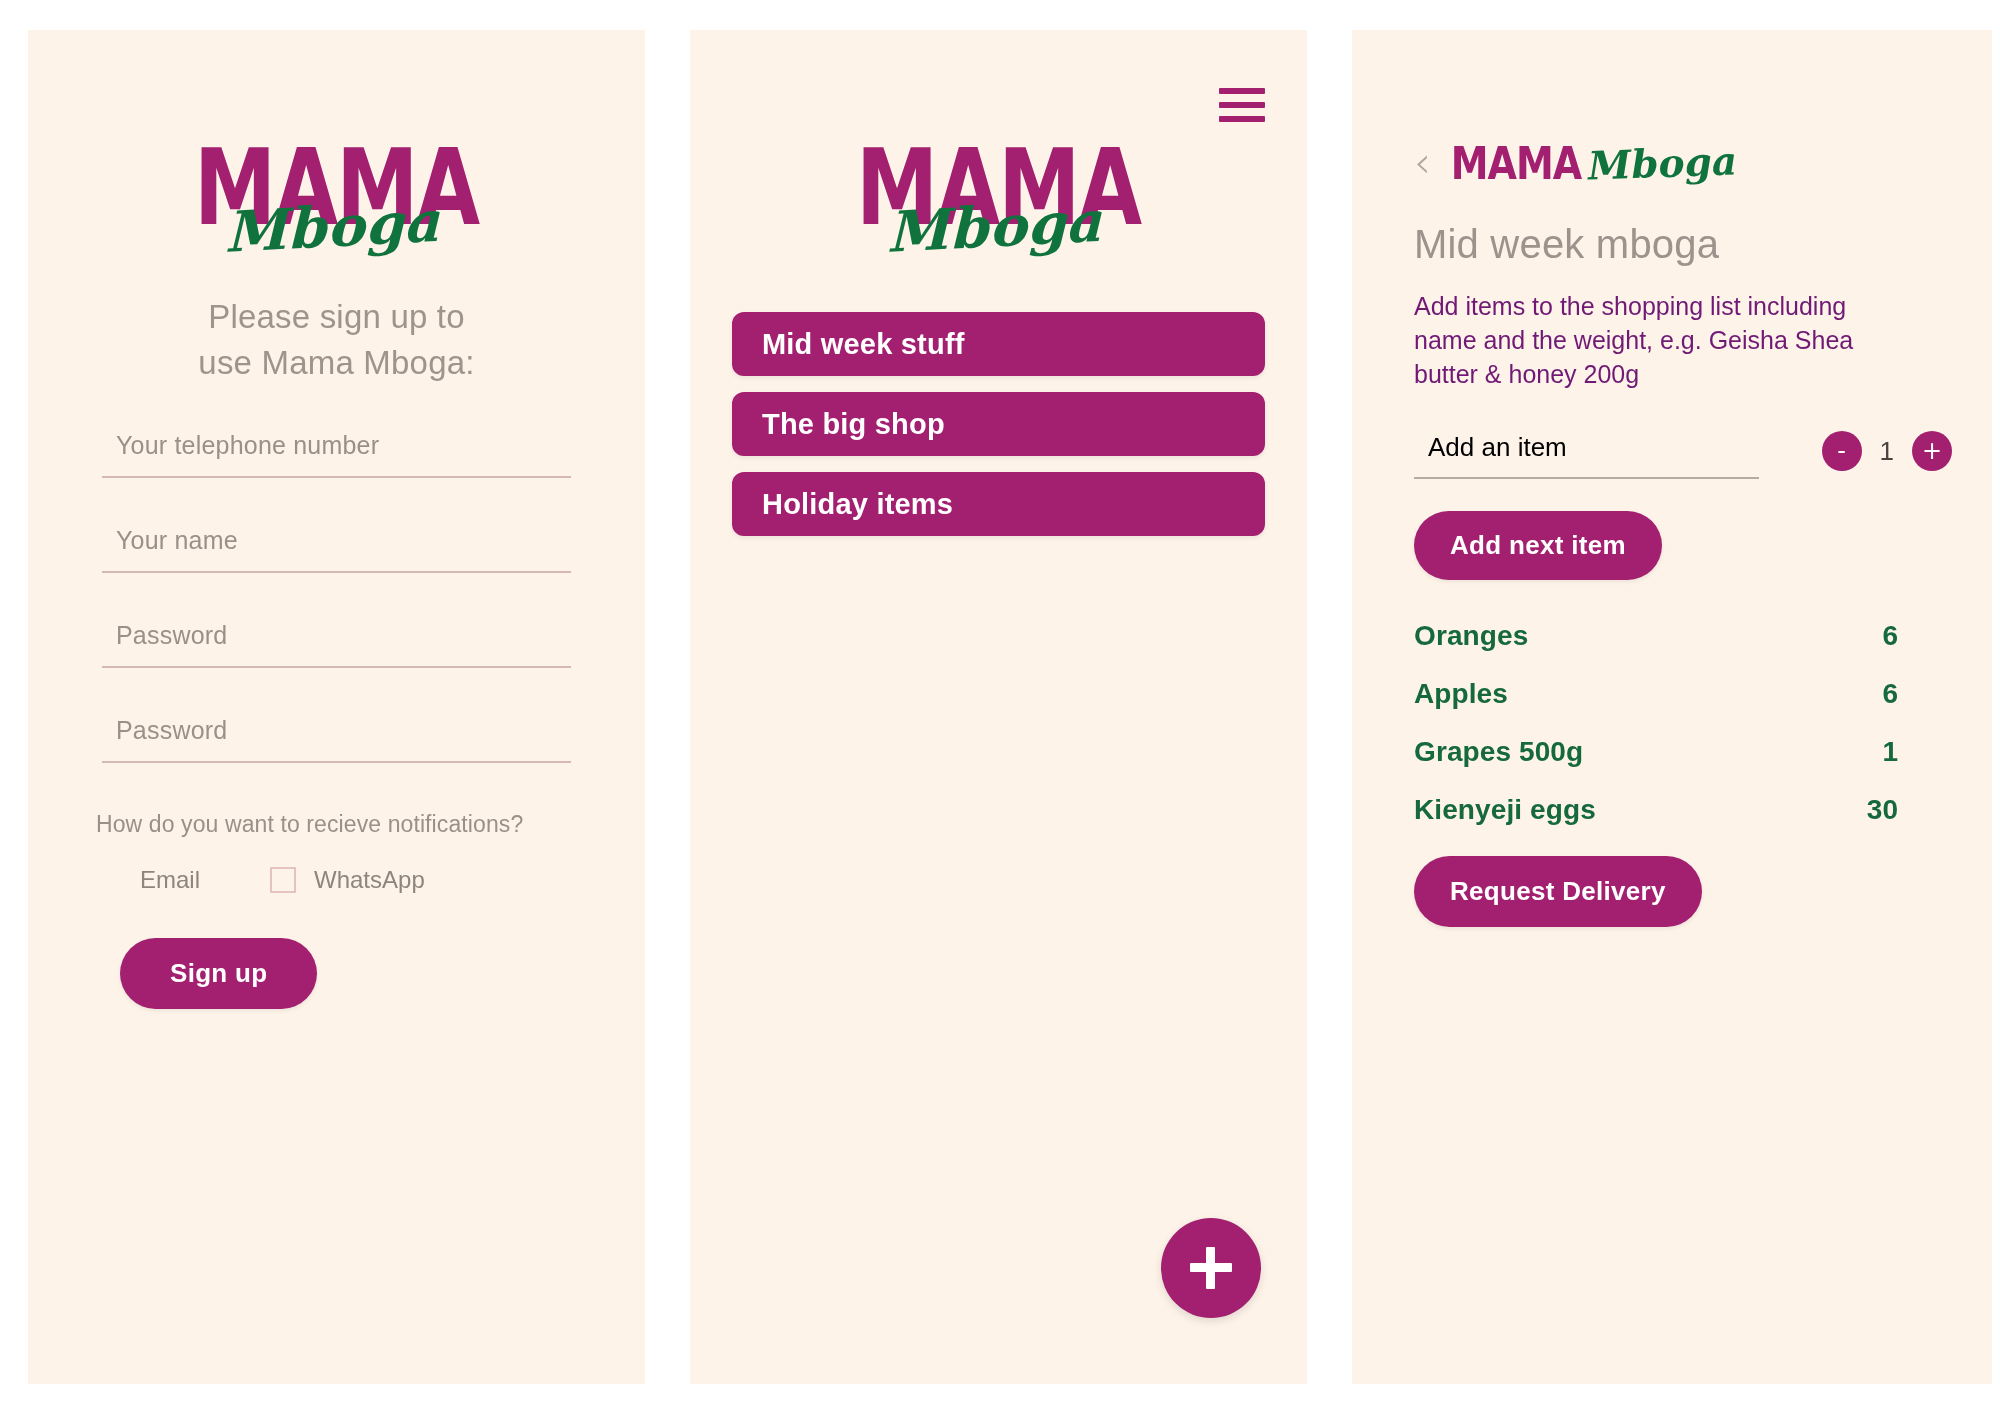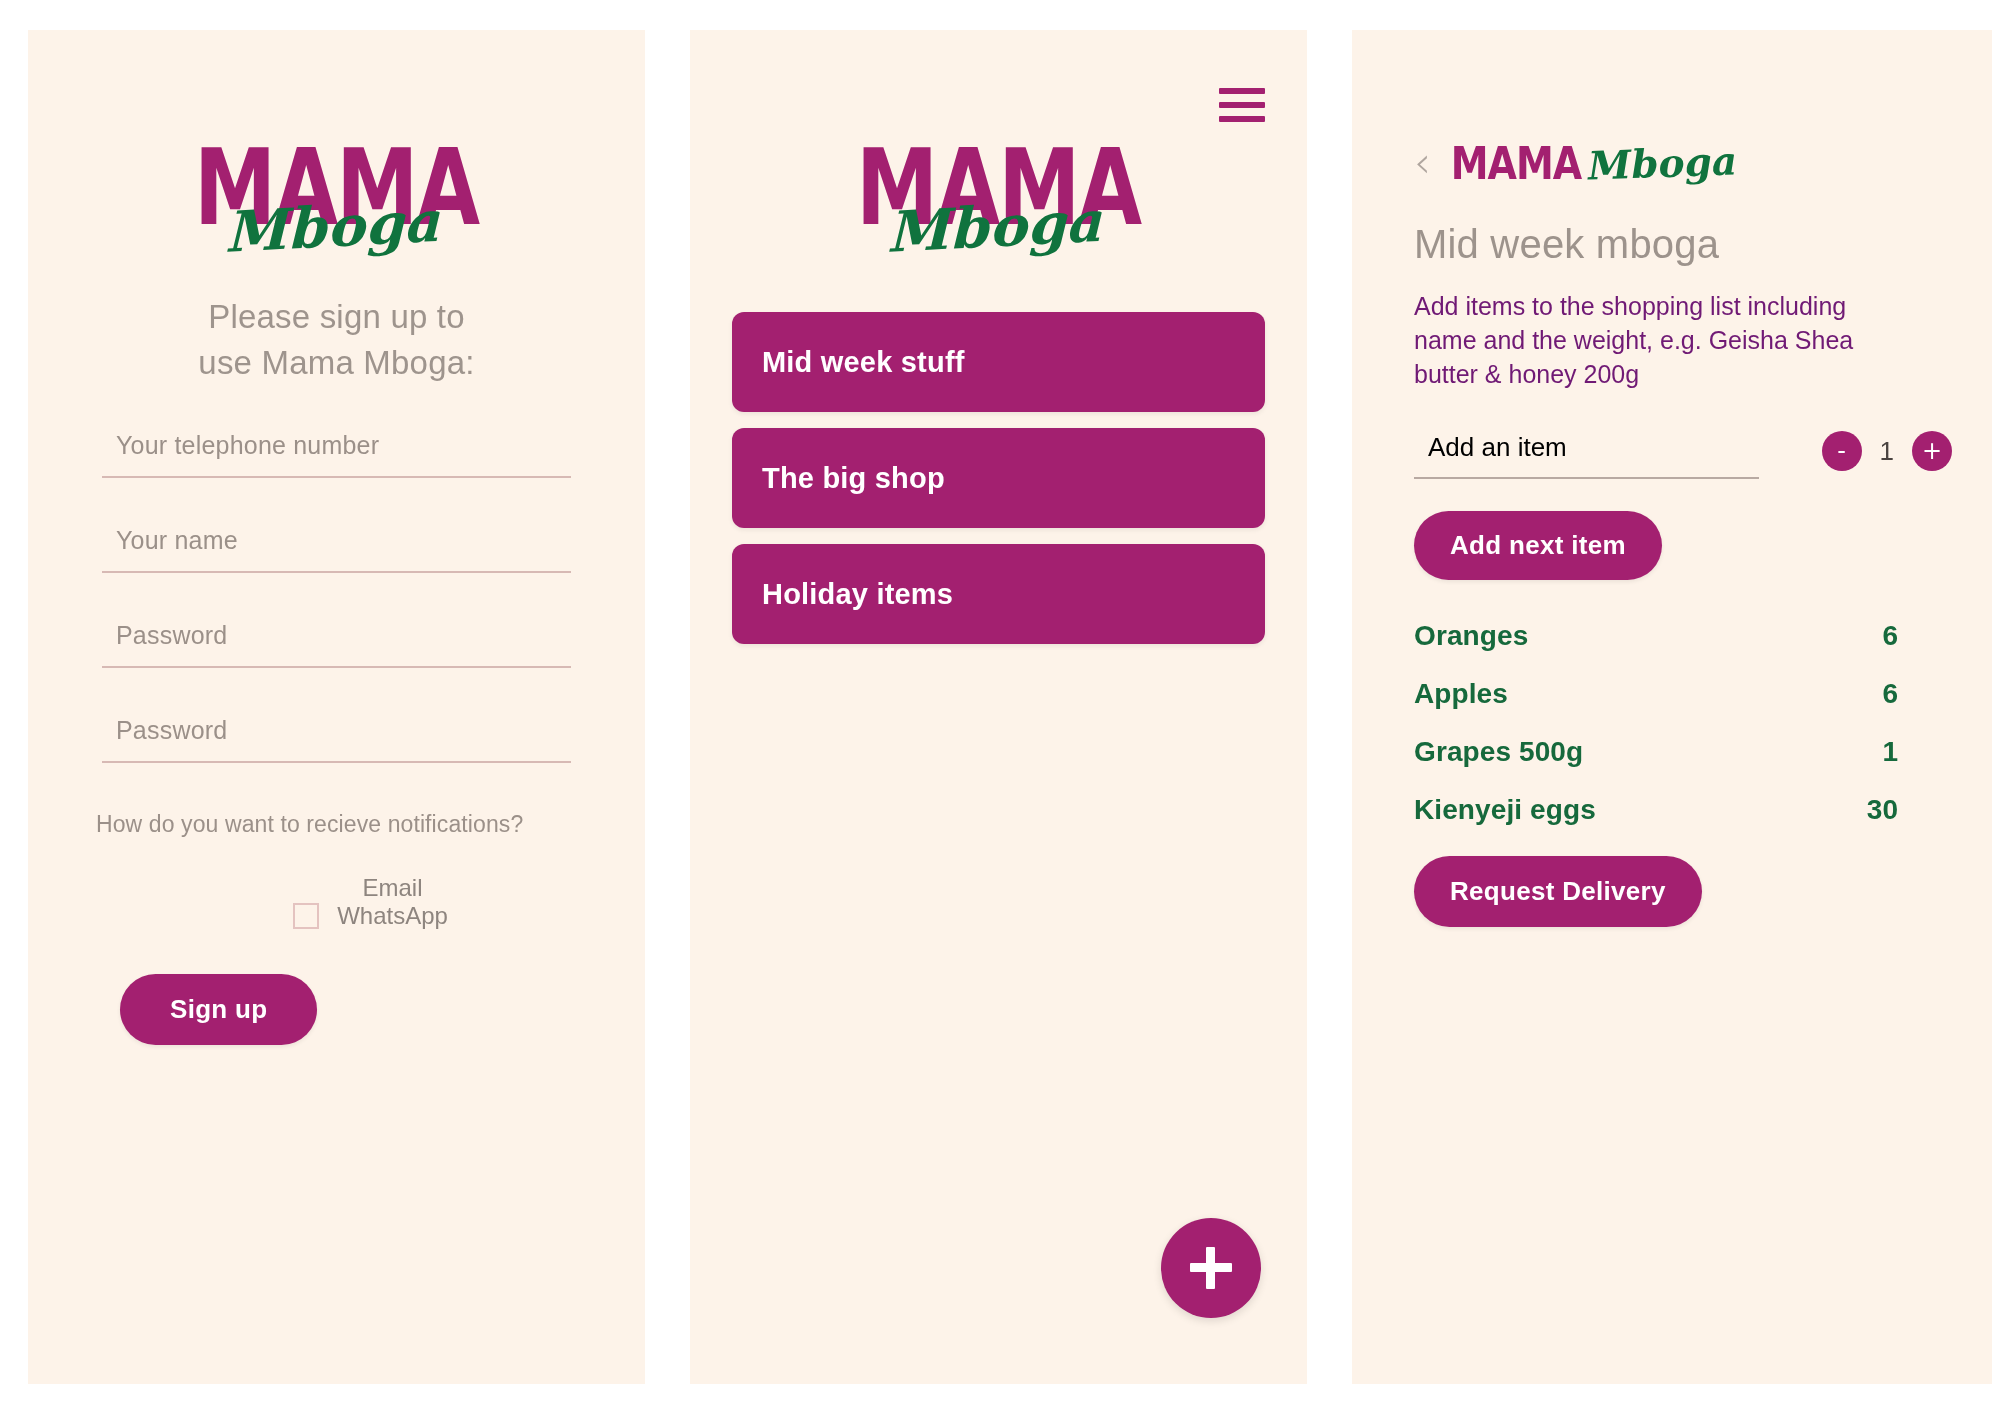--- a/index.html
+++ b/index.html
@@ -81,24 +81,23 @@
     letter-spacing: .2px;
     display: block;
   }
   .notif-q {
     margin: 14px 74px 0 68px;
     font-size: 23px;
     color: #9b9089;
     letter-spacing: .1px;
   }
   .notif-row {
-    margin: 36px 0 0 68px;
+    margin: 28px 0 0 68px;
     display: flex;
     align-items: center;
-    flex-direction: column;
   }
   .notif-opt { display: flex; align-items: center; }
   .notif-opt .box {
     width: 26px; height: 26px;
     border: 2px solid #e4c3c0;
     background: transparent;
     margin-right: 18px;
     flex: 0 0 auto;
   }
   .notif-opt .box.hidden { border-color: transparent; }
@@ -131,21 +130,21 @@
   }
   .hamburger span { display: block; height: 6px; width: 100%; background: #a32070; border-radius: 1px; }
 
   .list-buttons { margin: 52px 42px 0 42px; }
   .list-btn {
     background: #a32070;
     color: #ffffff;
     border: none;
     border-radius: 12px;
     width: 100%;
-    height: 100px;
+    height: 64px;
     text-align: left;
     padding-left: 30px;
     font-size: 29px;
     font-weight: 600;
     letter-spacing: .2px;
     margin-bottom: 16px;
     cursor: pointer;
     box-shadow: 0 2px 5px rgba(0,0,0,.07);
   }
   .fab {

